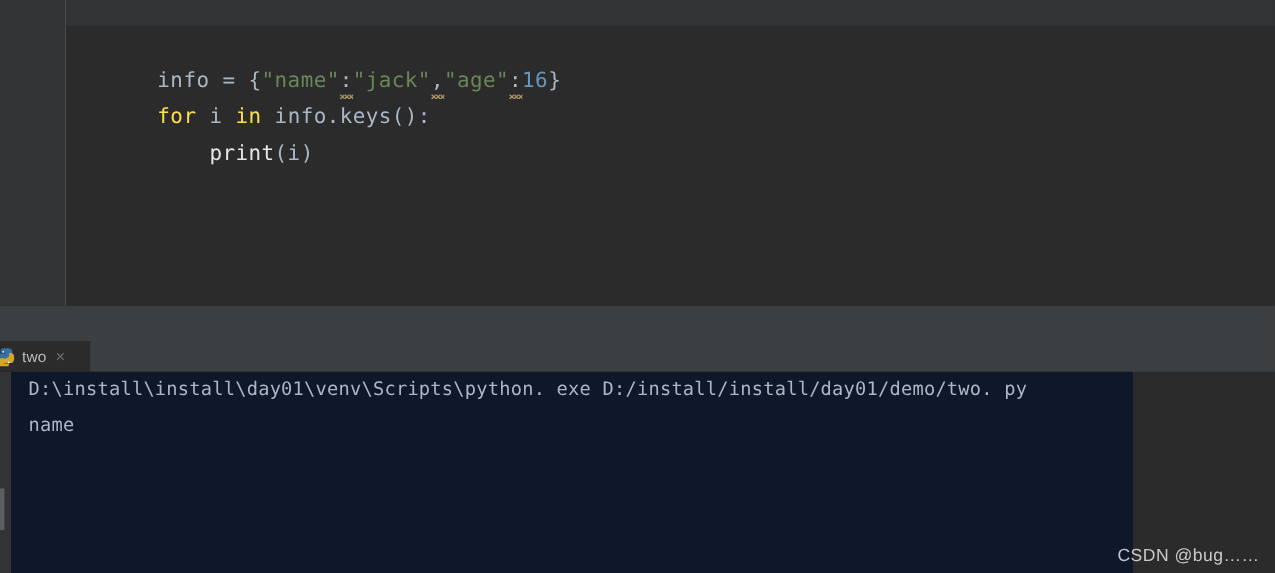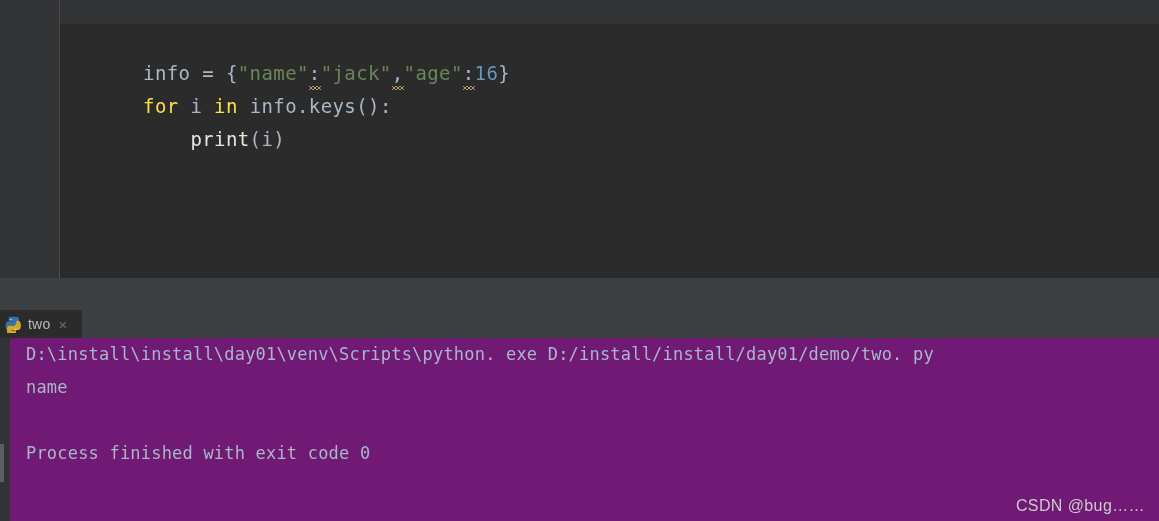--- a/index.html
+++ b/index.html
@@ -110,21 +110,21 @@
     background: #3c3f41;
   }
   #run-tab {
     position: absolute;
     left: 0; top: 0;
     height: 28px;
     width: 82px;
     background: #2b2b2b;
     display: flex;
     align-items: center;
-    padding-left: 8px;
+    padding-left: 0;
     box-sizing: border-box;
   }
   #python-file-icon {
     width: 17px;
     height: 17px;
     margin-left: -3px;
     margin-right: 6px;
     flex: 0 0 auto;
   }
   #run-tab-label {
@@ -138,23 +138,23 @@
     font-family: "Liberation Sans", sans-serif;
     font-size: 15px;
     margin-left: 8px;
     line-height: 1;
     cursor: default;
   }
 
   #console-output {
     position: absolute;
     left: 0; top: 28px;
-    width: 1159px;
+    width: 1030px;
     height: 183px;
-    background: #701a75;
+    background: #0f172a;
     overflow: hidden;
   }
   #console-gutter {
     position: absolute;
     left: 0; top: 0;
     width: 10px;
     height: 183px;
     background: #313335;
   }
   #console-scroll-thumb {
@@ -238,18 +238,17 @@
     </div>
   </div>
 
   <div id="console-output">
     <div id="console-gutter"></div>
     <div id="console-scroll-thumb"></div>
     <div id="console-lines">
       <div class="console-line">D:\install\install\day01\venv\Scripts\python. exe D:/install/install/day01/demo/two. py</div>
       <div class="console-line">name</div>
       <div class="console-line blank"></div>
-      <div class="console-line">Process finished with exit code 0</div>
     </div>
   </div>
 </div>
 
 <div id="watermark">CSDN @bug……</div>
 
 </body></html>

